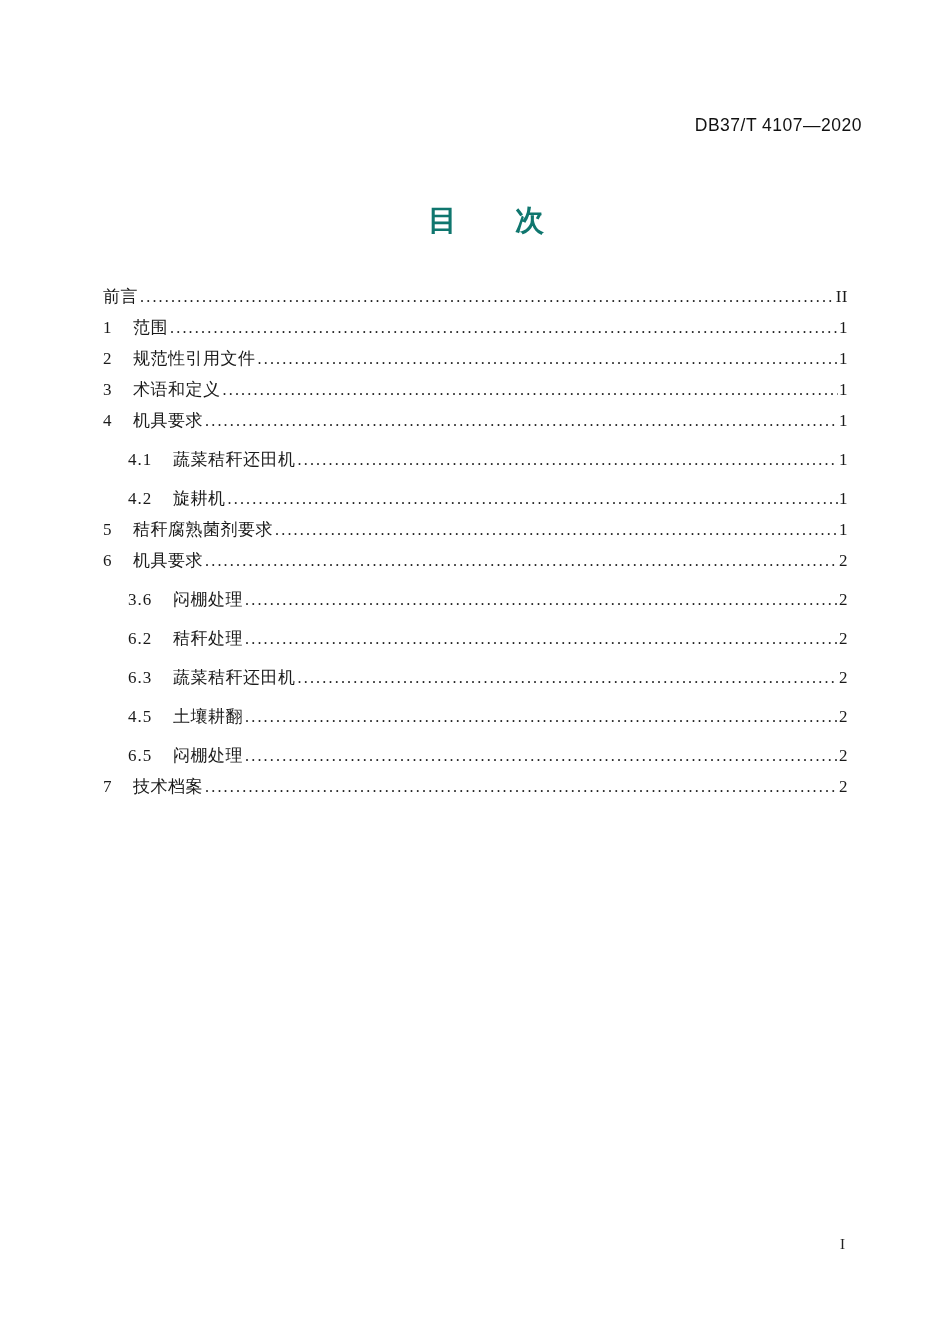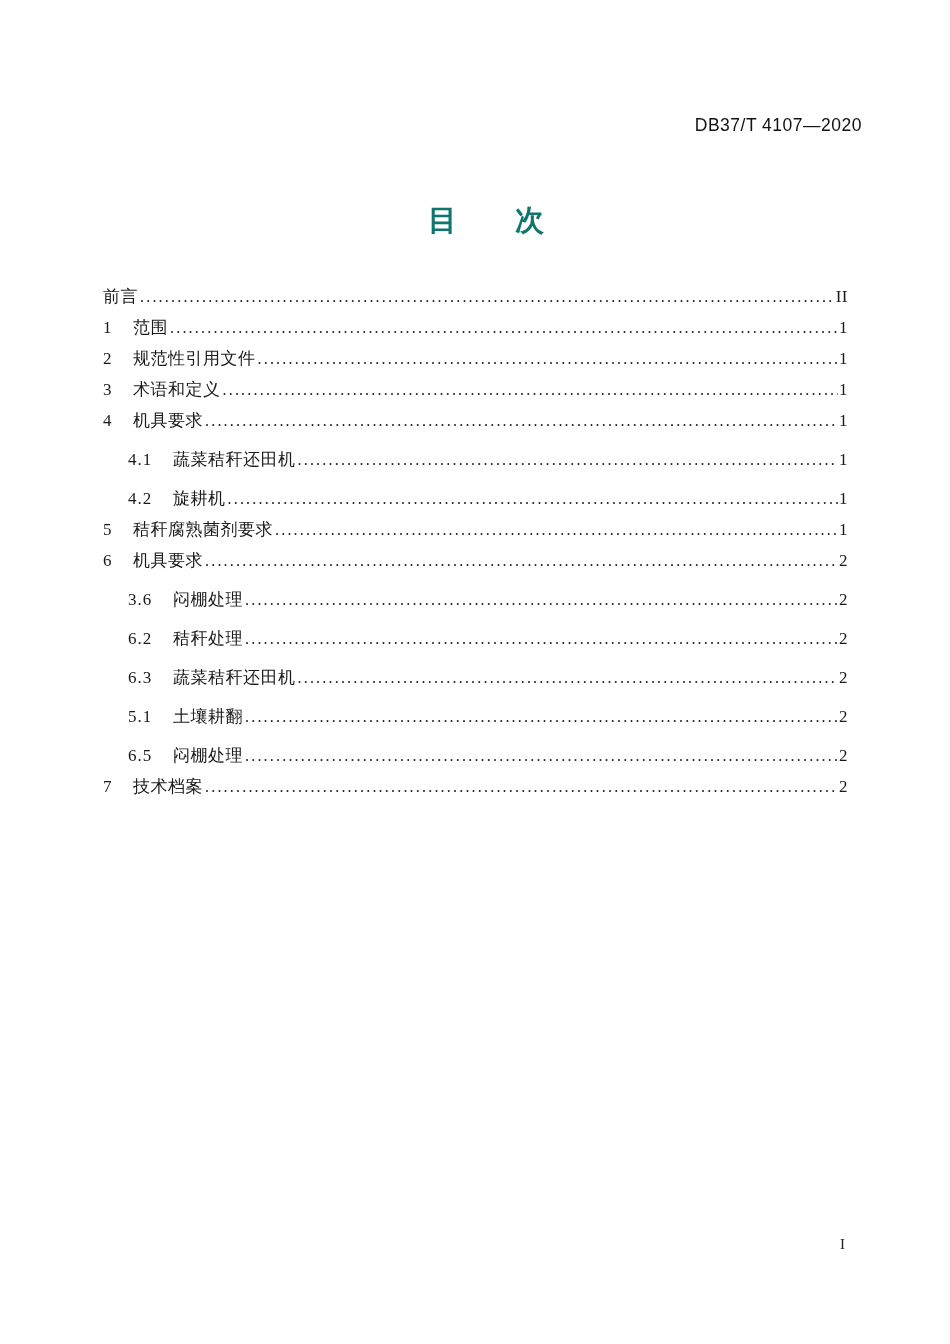--- a/index.html
+++ b/index.html
@@ -173,21 +173,21 @@
     <span class="toc-leader"></span>
     <span class="toc-page">2</span>
   </div>
       <div class="toc-row level2">
     <span class="toc-num">6.3</span>
     <span class="toc-label">蔬菜秸秆还田机</span>
     <span class="toc-leader"></span>
     <span class="toc-page">2</span>
   </div>
       <div class="toc-row level2">
-    <span class="toc-num">5.1</span>
+    <span class="toc-num">4.5</span>
     <span class="toc-label">土壤耕翻</span>
     <span class="toc-leader"></span>
     <span class="toc-page">2</span>
   </div>
       <div class="toc-row level2">
     <span class="toc-num">6.5</span>
     <span class="toc-label">闷棚处理</span>
     <span class="toc-leader"></span>
     <span class="toc-page">2</span>
   </div>

